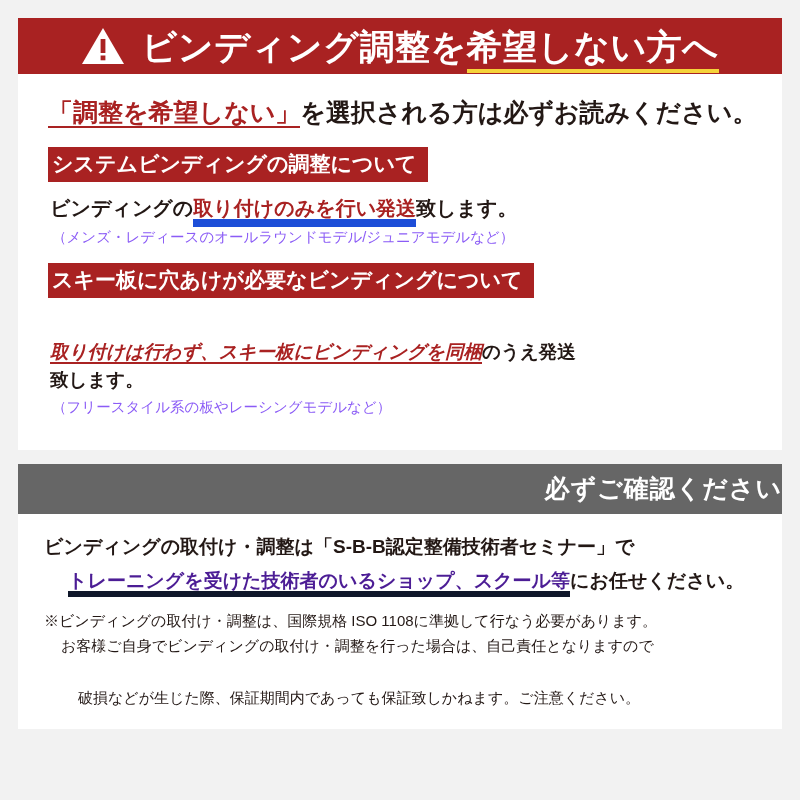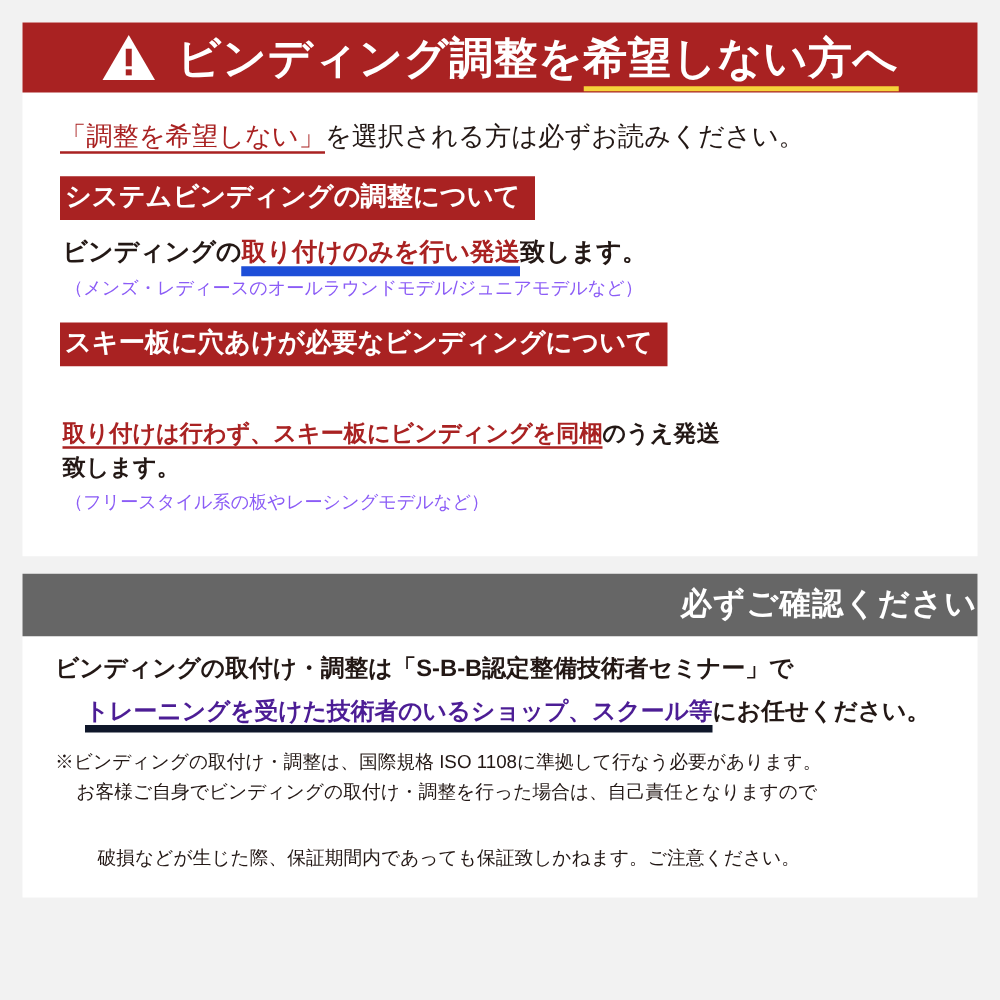--- a/index.html
+++ b/index.html
@@ -62,22 +62,22 @@
     color: #ffffff;
     border-bottom: 4px solid #f5d33a;
     padding-bottom: 3px;
   }
 
   .card-body {
     padding: 18px 22px 20px 22px;
   }
 
   .lead {
-    font-size: 21px;
-    font-weight: normal;
+    font-size: 25px;
+    font-weight: bold;
     color: #231815;
     margin: 4px 0 14px 8px;
     line-height: 1.3;
   }
   .lead .u {
     color: #a92222;
     border-bottom: 2px solid #a92222;
   }
 
   .sec-head {
@@ -108,20 +108,21 @@
   }
   .sec-text2 {
     font-size: 18.5px;
     font-weight: bold;
     margin: 4px 0 2px 10px;
     line-height: 1.5;
   }
   .sec-text2 .u {
     color: #a92222;
     border-bottom: 2px solid #a92222;
+    font-style: italic;
   }
 
   
   .card-bottom {
     flex: 0 0 auto;
   }
   .gray-bar {
     background: #666666;
     height: 50px;
     display: flex;
@@ -129,21 +130,21 @@
     justify-content: flex-end;
   }
   .gray-bar-title {
     color: #ffffff;
     font-size: 25px;
     font-weight: bold;
     letter-spacing: 1px;
     line-height: 1;
   }
   .card2-body {
-    padding: 12px 26px 18px 26px;
+    padding: 18px 26px 18px 26px;
   }
   .c2-line1 {
     font-size: 19px;
     font-weight: bold;
     line-height: 1.4;
     margin: 2px 0 8px 0;
   }
   .c2-line2 {
     font-size: 19px;
     font-weight: bold;

